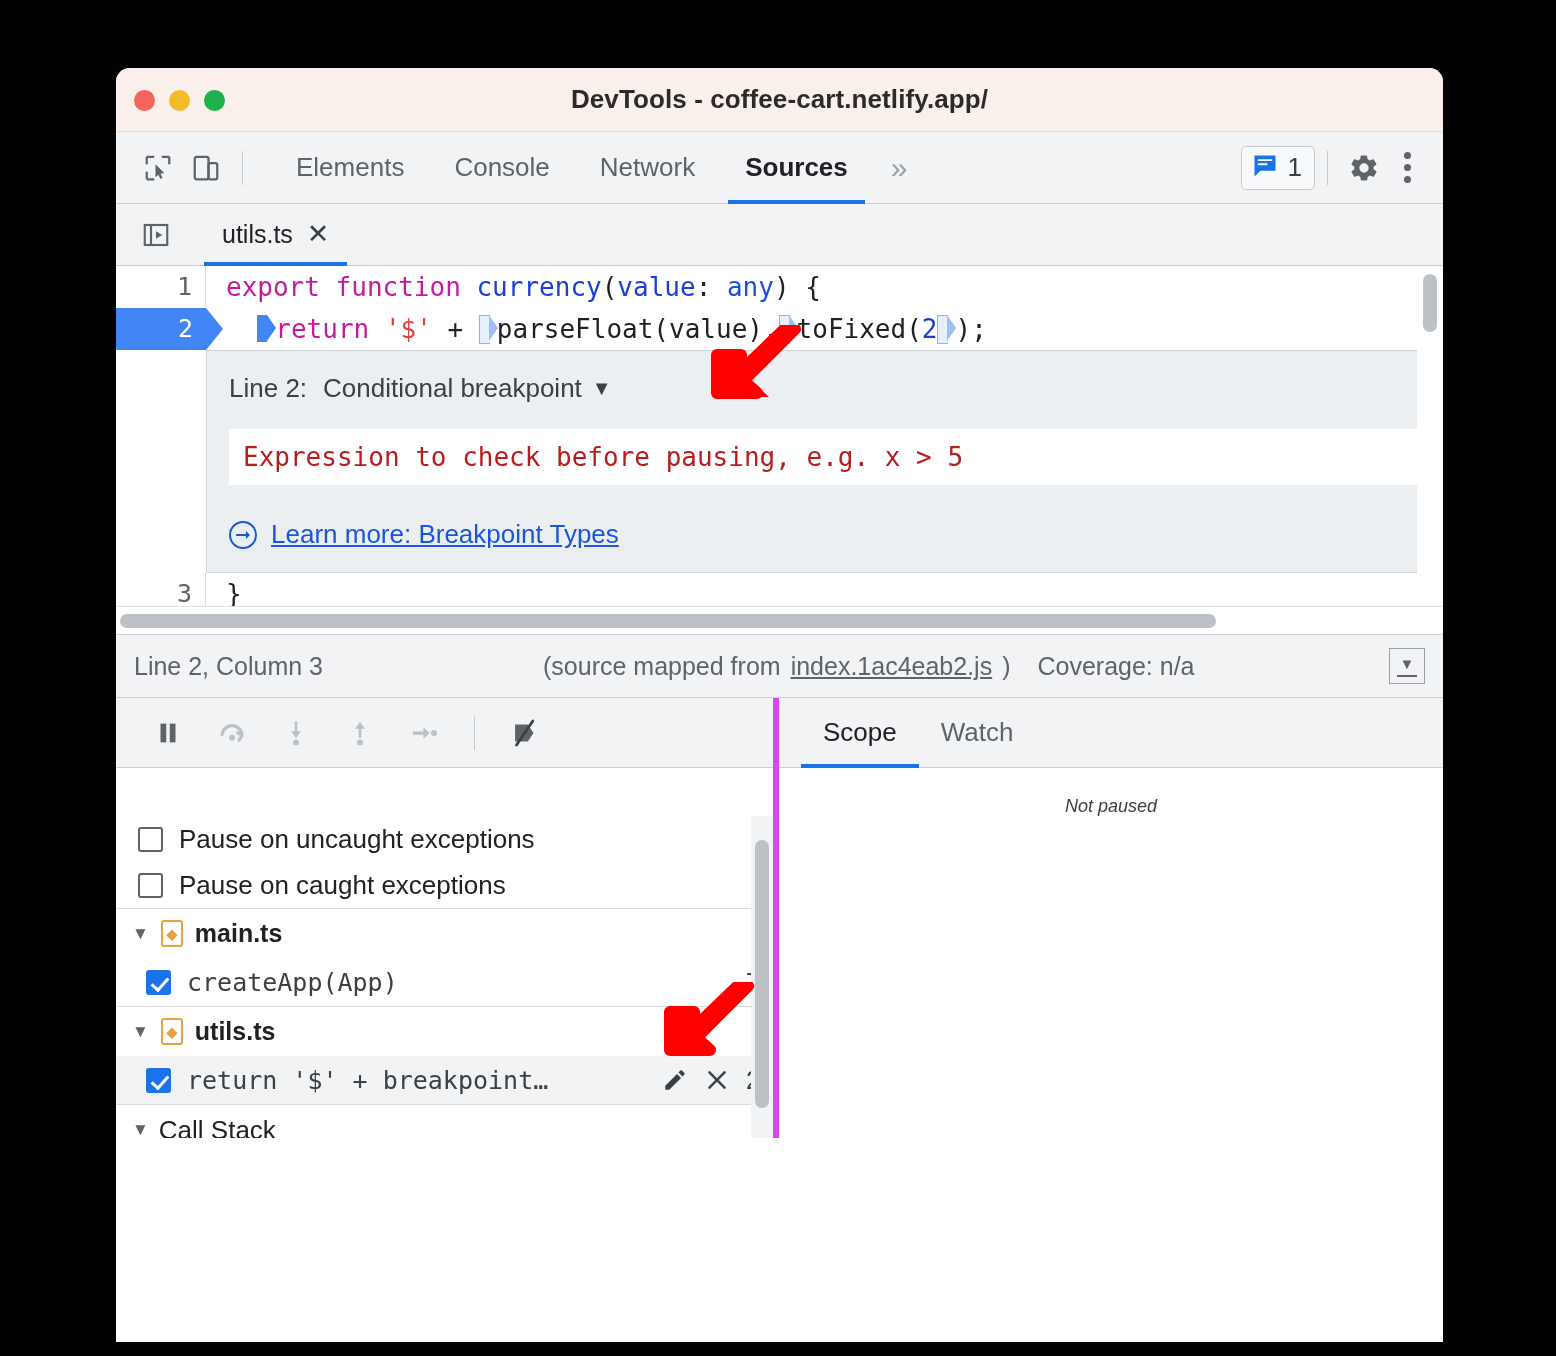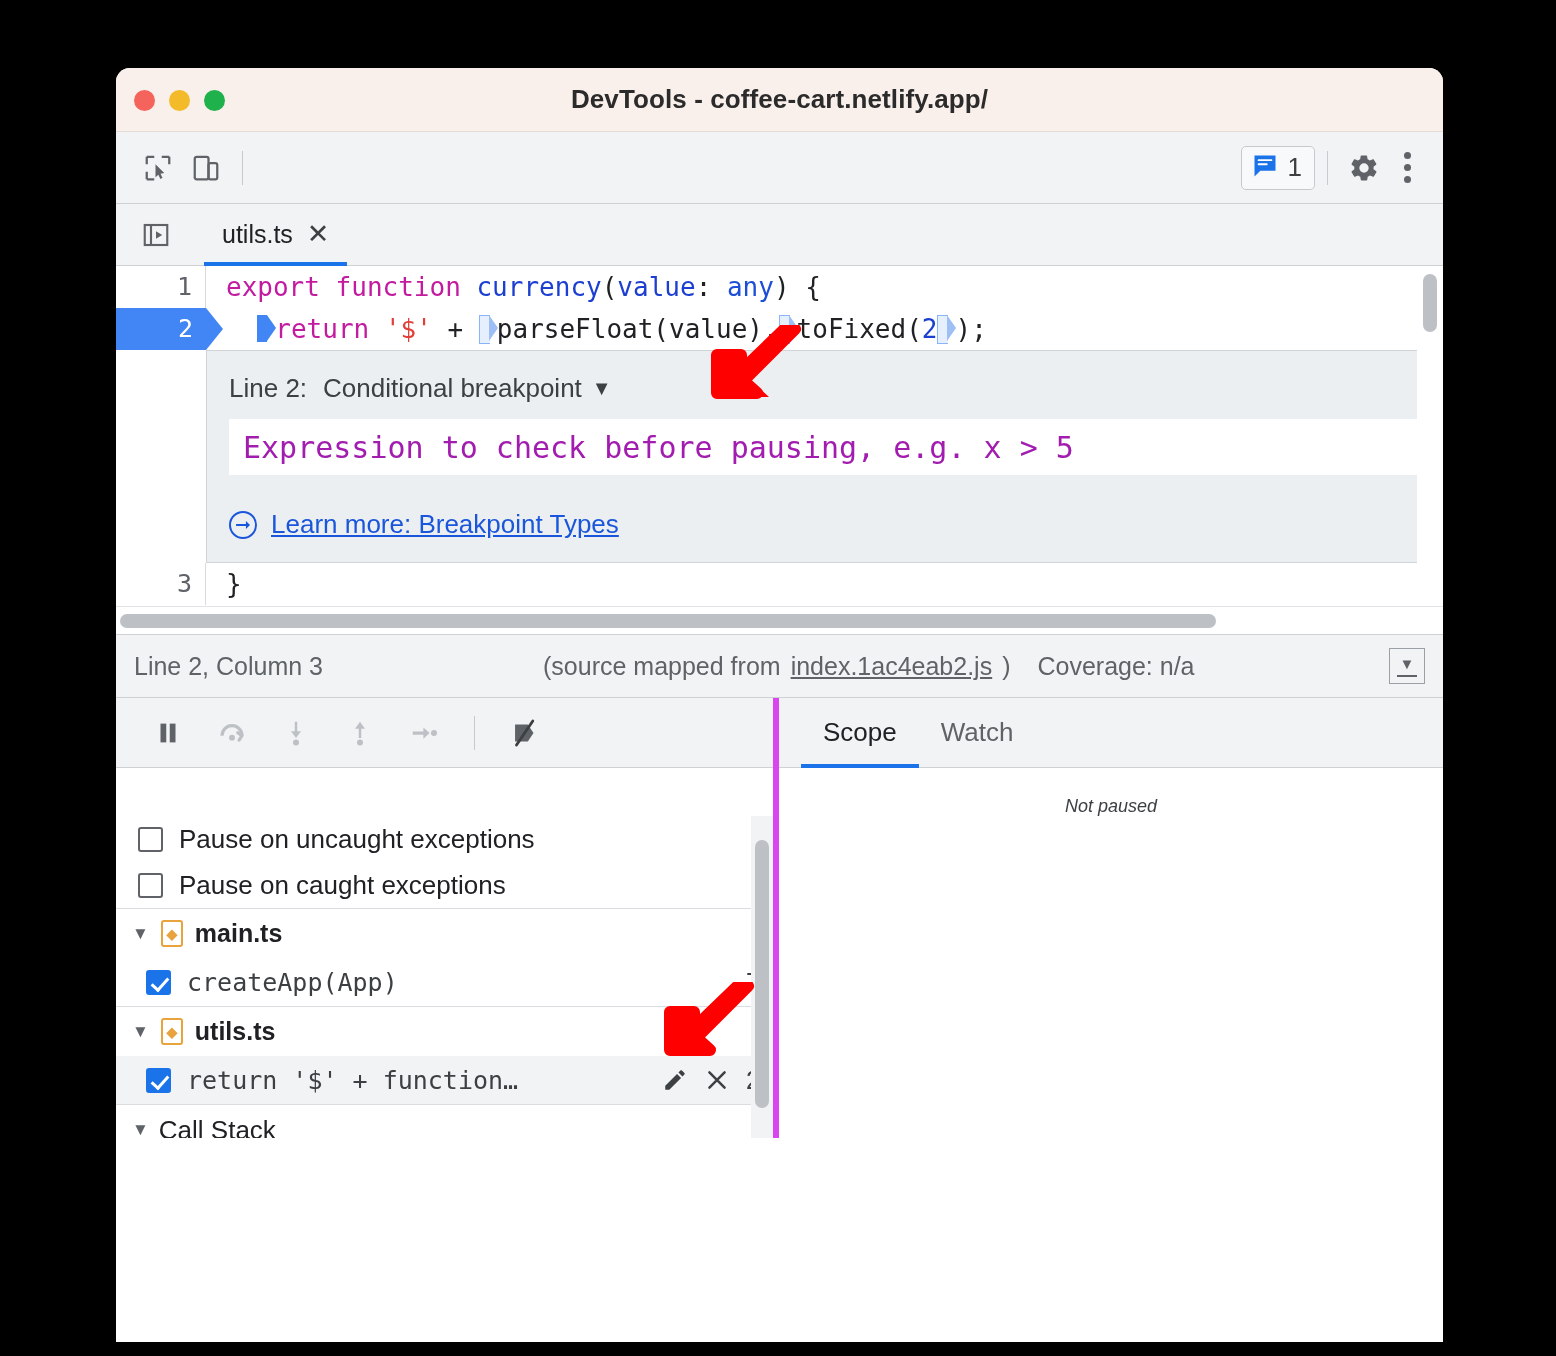--- a/index.html
+++ b/index.html
@@ -172,28 +172,28 @@
     border-top: 1px solid #d0d4d7;
     border-bottom: 1px solid #d0d4d7;
     border-left: 1px solid #d0d4d7;
     background: #eceff1;
     padding: 16px 22px 22px 22px;
   }
   .cbp-head { display: flex; align-items: center; gap: 16px; font-size: 26px; color: #3c4043; height: 42px; }
   .cbp-type { display: flex; align-items: center; gap: 10px; }
   .caret-down { font-size: 20px; color: #3c4043; }
   .cbp-input {
-    margin-top: 10px;
+    margin-top: 20px;
     background: #ffffff;
     border: none;
     height: 56px;
     display: flex; align-items: center;
     padding-left: 14px;
     font-family: "DejaVu Sans Mono", monospace;
-    font-size: 30px; color: #a21caf;
+    font-size: 26px; color: #b91c1c;
   }
   .cbp-learn {
     margin-top: 34px;
     display: flex; align-items: center; gap: 14px;
     font-size: 26px;
   }
   .cbp-learn a { color: #1a56db; text-decoration: underline; }
   .circ-arrow {
     width: 28px; height: 28px; border-radius: 50%;
     border: 2px solid #1a56db; color: #1a56db;
@@ -357,20 +357,27 @@
           <path d="M10 9l7 7-3 .6 1.6 3.2-1.7.9-1.6-3.3-2.3 2z" fill="#5f6368" stroke="none"></path>
         </svg>
       </div>
       <div class="dt-icnbtn">
         <svg width="30" height="30" viewBox="0 0 24 24" fill="none" stroke="#5f6368" stroke-width="1.8">
           <rect x="3" y="3" width="11" height="18" rx="1.5"></rect>
           <rect x="14" y="8" width="7" height="13" rx="1.5"></rect>
         </svg>
       </div>
       <div class="vsep"></div>
+      <div class="dt-tabs">
+        <div class="dt-tab">Elements</div>
+        <div class="dt-tab">Console</div>
+        <div class="dt-tab">Network</div>
+        <div class="dt-tab active">Sources</div>
+        <div class="dt-more">»</div>
+      </div>
       <div class="dt-right">
         <div class="issues-btn">
           <span>
             <svg width="28" height="28" viewBox="0 0 24 24">
               <path d="M3 3h18v13H8l-5 5z" fill="#1a73e8"></path>
               <path d="M6.5 7h11M6.5 10.5h7" stroke="#fff" stroke-width="1.6" stroke-linecap="round"></path>
             </svg>
           </span>
           <span class="issues-count">1</span>
         </div>
@@ -521,21 +528,21 @@
             <span class="lineno">7</span>
           </div>
 
           <div class="file-row">
             <span class="tri-down">▼</span>
             <span class="srcicon">◆</span>
             <span>utils.ts</span>
           </div>
           <div class="bp-row sel">
             <span class="chkbox checked"></span>
-            <span class="bptext">return '$' + function…</span>
+            <span class="bptext">return '$' + breakpoint…</span>
             <span class="pencil-icon">
               <svg width="26" height="26" viewBox="0 0 24 24" fill="#3c4043">
                 <path d="M3 17.3V21h3.7L17.6 10.1l-3.7-3.7zM20.7 7c.4-.4.4-1 0-1.4l-2.3-2.3c-.4-.4-1-.4-1.4 0l-1.8 1.8 3.7 3.7z"></path>
               </svg>
             </span>
             <span class="x-icon">
               <svg width="26" height="26" viewBox="0 0 24 24" fill="none" stroke="#3c4043" stroke-width="2.3" stroke-linecap="round">
                 <path d="M5 5l14 14M19 5L5 19"></path>
               </svg>
             </span>

